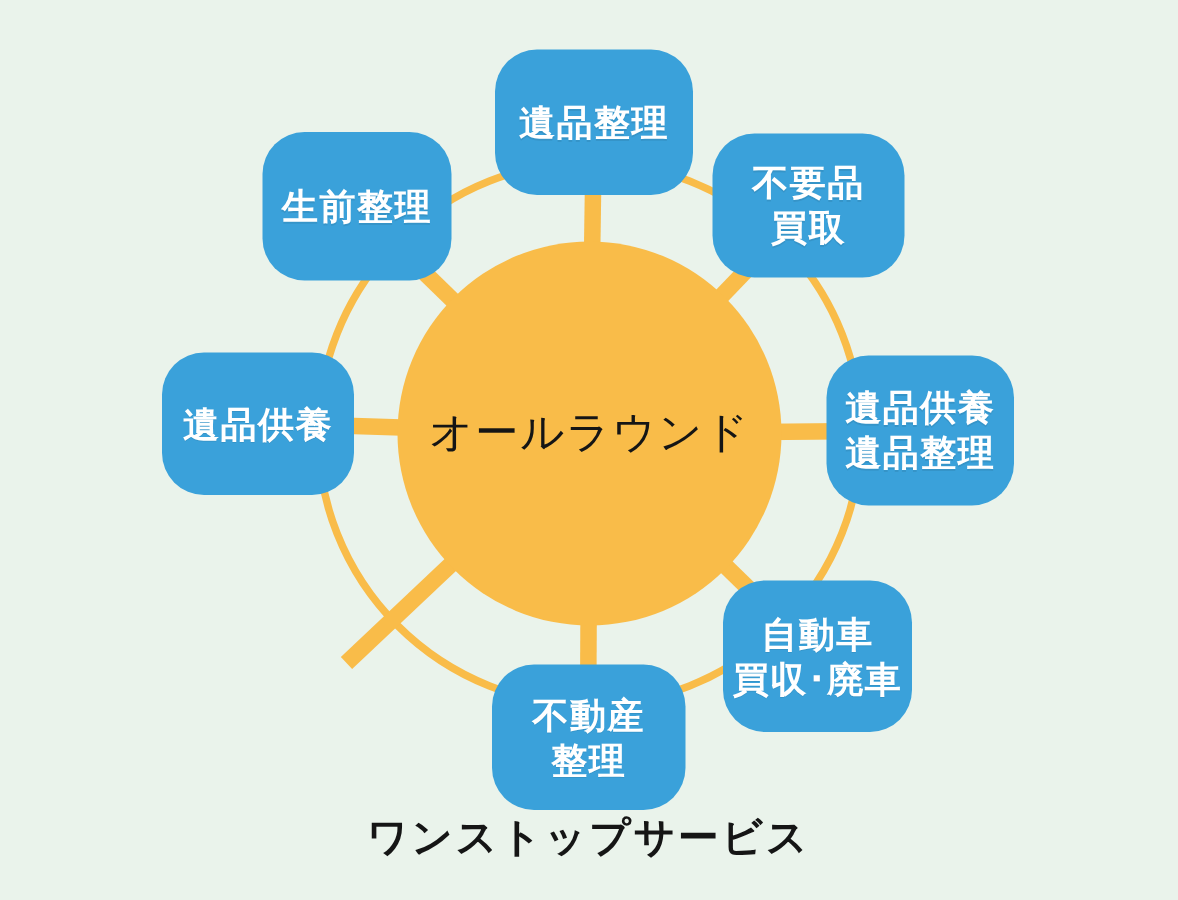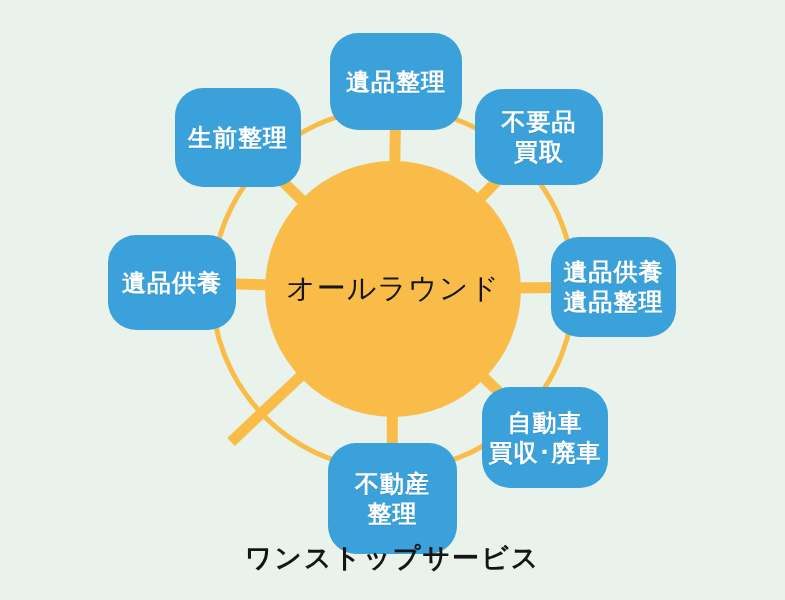--- a/index.html
+++ b/index.html
@@ -39,21 +39,21 @@
   .node-label{
     color:var(--node-text);font-size:24px;font-weight:700;
     line-height:1.25;letter-spacing:1px;white-space:pre-line;
     text-shadow:0 1px 0 rgba(0,0,0,0.08);
   }
   
   .n-top        {left:330px;top:33px; width:132px;height:97px;}
   .n-topright   {left:475px;top:89px; width:128px;height:96px;}
   .n-right      {left:551px;top:237px;width:125px;height:100px;}
   .n-bottomright{left:482px;top:387px;width:126px;height:101px;}
-  .n-bottom     {left:328px;top:443px;width:129px;height:111px;}
+  .n-bottom     {left:328px;top:443px;width:129px;height:97px;}
   .n-bottomleft {left:168px;top:396px;width:127px;height:92px;}
   .n-left       {left:108px;top:235px;width:128px;height:95px;}
   .n-topleft    {left:175px;top:88px; width:126px;height:99px;}
   .diagram-title{
     position:absolute;left:0;right:0;top:540px;
     text-align:center;color:var(--title-text);
     font-size:27px;font-weight:700;letter-spacing:2px;
   }
 </style>
 </head>

